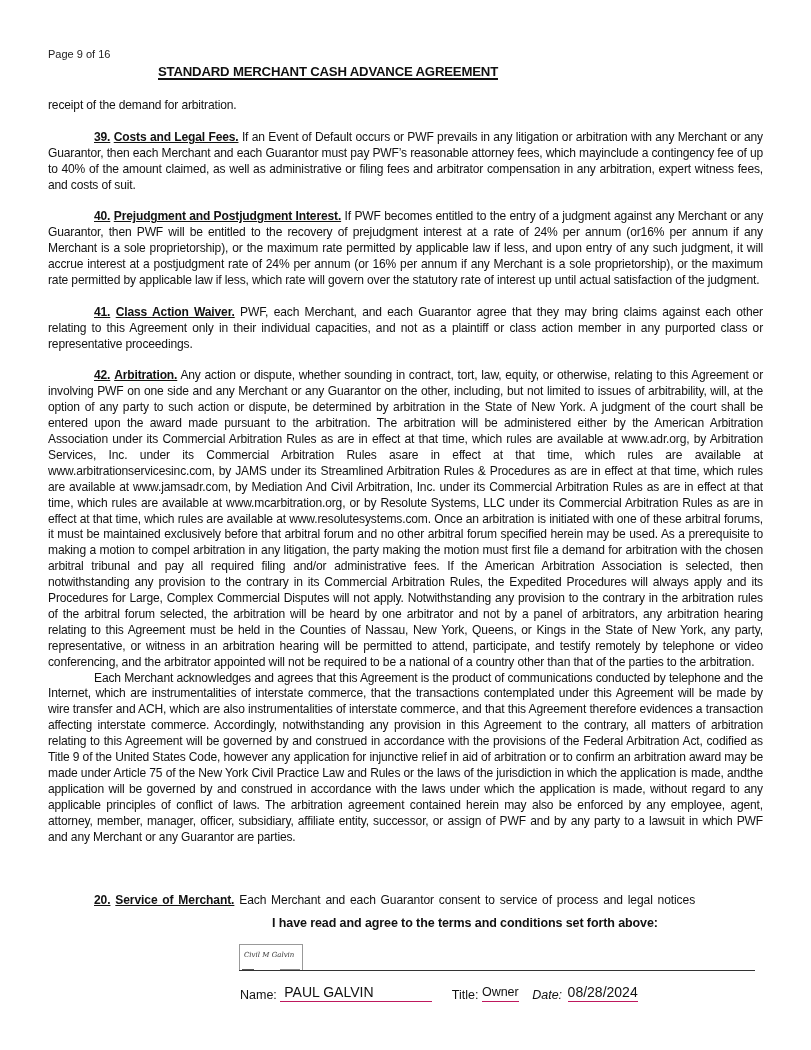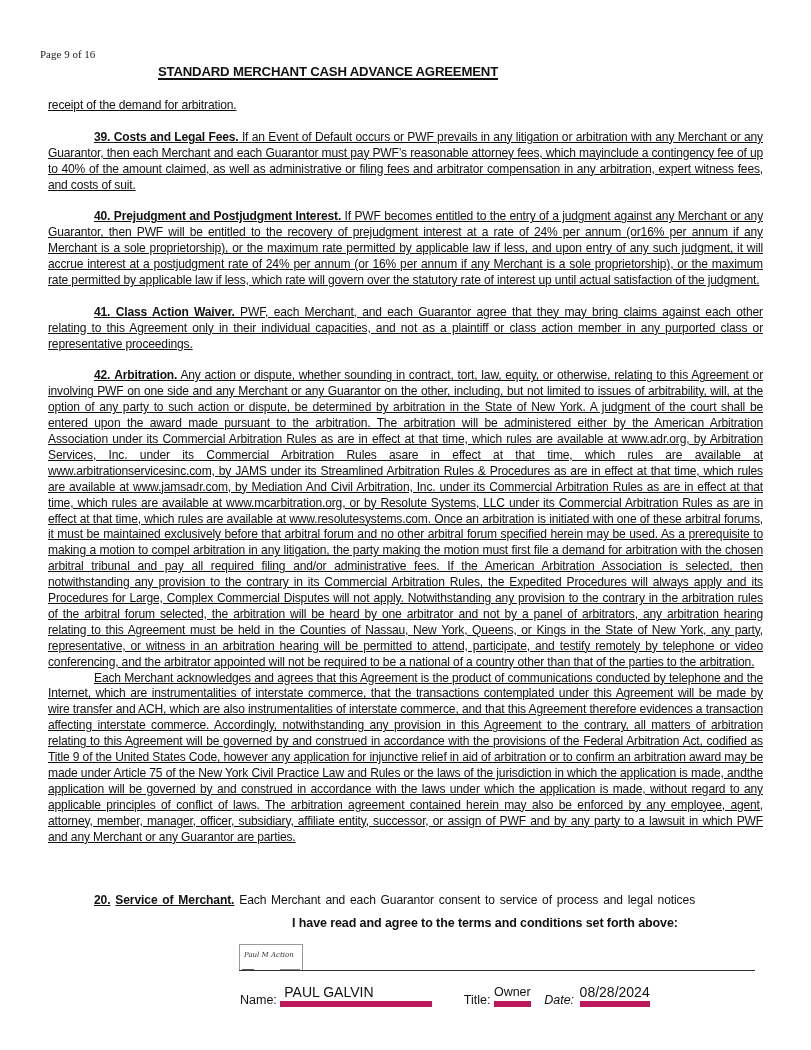--- a/index.html
+++ b/index.html
@@ -1,38 +1,38 @@
 <!DOCTYPE html>
 <html><head>
 <meta charset="utf-8">
 <style>
   html, body { margin: 0; padding: 0; background: #ffffff; }
   body { width: 811px; height: 1050px; position: relative; overflow: hidden; color: #111; }
-  .page-num { position: absolute; left: 40px; top: 48px; font-family: Liberation Serif, serif; font-size: 11px; color: #222; }
+  .page-num { position: absolute; left: 48px; top: 48px; font-family: Liberation Sans, sans-serif; font-size: 11px; color: #222; }
   .doc-title { position: absolute; left: 0; width: 656px; top: 64px; text-align: center; font-family: "Liberation Sans", sans-serif; font-weight: bold; font-size: 13.2px; letter-spacing: -0.2px; }
   .doc-title span { text-decoration: underline; text-decoration-thickness: 1.5px; text-underline-offset: 2px; }
   .body { position: absolute; left: 48px; top: 98px; width: 715px; font-family: "Liberation Sans", sans-serif; font-size: 12.05px; line-height: 15.9px; text-align: justify; letter-spacing: -0.15px; }
-  .body p { margin: 0; text-decoration: underline; }
+  .body p { margin: 0; }
   .gap { height: 15.9px; }
   .indent { text-indent: 46px; }
   .sec-head { font-weight: bold; text-decoration: underline; }
   .sec43 { position: absolute; left: 94px; top: 893px; font-family: "Liberation Sans", sans-serif; font-size: 12.05px; letter-spacing: -0.1px; white-space: nowrap; word-spacing: 1.6px; }
-  .agree { position: absolute; left: 244px; top: 916px; font-family: "Liberation Sans", sans-serif; font-weight: bold; font-size: 12.5px; letter-spacing: -0.1px; padding-left: 48px; }
+  .agree { position: absolute; left: 224px; top: 916px; font-family: "Liberation Sans", sans-serif; font-weight: bold; font-size: 12.5px; letter-spacing: -0.1px; padding-left: 48px; }
   .sig-box { position: absolute; left: 239px; top: 944px; width: 62px; height: 26px; border: 1px solid #999; border-bottom: none; background: #fff; }
   .sig-text { position: absolute; left: 4px; top: 6px; font-family: "DejaVu Serif", serif; font-style: italic; font-size: 7px; color: #333; }
   .sig-fine-l { position: absolute; left: 2px; bottom: 1px; width: 12px; height: 1px; background: #555; }
   .sig-fine-r { position: absolute; right: 2px; bottom: 1px; width: 20px; height: 1px; background: #888; }
   .sig-line { position: absolute; left: 239px; top: 970px; width: 516px; height: 1px; background: #333; }
   .fields { position: absolute; left: 240px; top: 984px; font-family: "Liberation Sans", sans-serif; font-size: 12.5px; white-space: nowrap; }
   .field-label { display: inline-block; vertical-align: bottom; }
-  .field-val { display: inline-block; vertical-align: bottom; border-bottom: 6px solid #be185d; font-size: 14px; line-height: 16px; padding: 0 0 1px 0; }
+  .field-val { display: inline-block; vertical-align: bottom; border-bottom: 1px solid #be185d; font-size: 14px; line-height: 16px; padding: 0 0 1px 0; }
   .name-val { width: 148px; padding-left: 4px; }
   .title-val { width: auto; font-size: 12.5px; margin-left: 0; }
   .date-val { width: 70px; margin-left: 2px; }
-  .title-label { margin-left: 28px; }
+  .title-label { margin-left: 16px; }
   .date-label { margin-left: 10px; font-style: italic; }
 </style>
 </head>
 <body>
 
 <div class="page-num">Page 9 of 16</div>
 <div class="doc-title"><span>STANDARD MERCHANT CASH ADVANCE AGREEMENT</span></div>
 
 <div class="body">
   <p>receipt of the demand for arbitration.</p>
@@ -64,21 +64,21 @@
 </div>
 
 <div class="sec43">
   <span class="sec-head">20.</span>
   <span class="sec-head">Service of Merchant.</span><span> Each Merchant and each Guarantor consent to service of process and legal notices</span>
 </div>
 
 <div class="agree">I have read and agree to the terms and conditions set forth above:</div>
 
 <div class="sig-box">
-  <span class="sig-text">Paul M Action</span>
+  <span class="sig-text">Civil M Galvin</span>
   <span class="sig-fine-l"></span>
   <span class="sig-fine-r"></span>
 </div>
 <div class="sig-line"></div>
 
 <div class="fields">
   <span class="field-label">Name:</span>
   <span class="field-val name-val">PAUL GALVIN</span>
   <span class="field-label title-label">Title:</span>
   <span class="field-val title-val">Owner</span>

